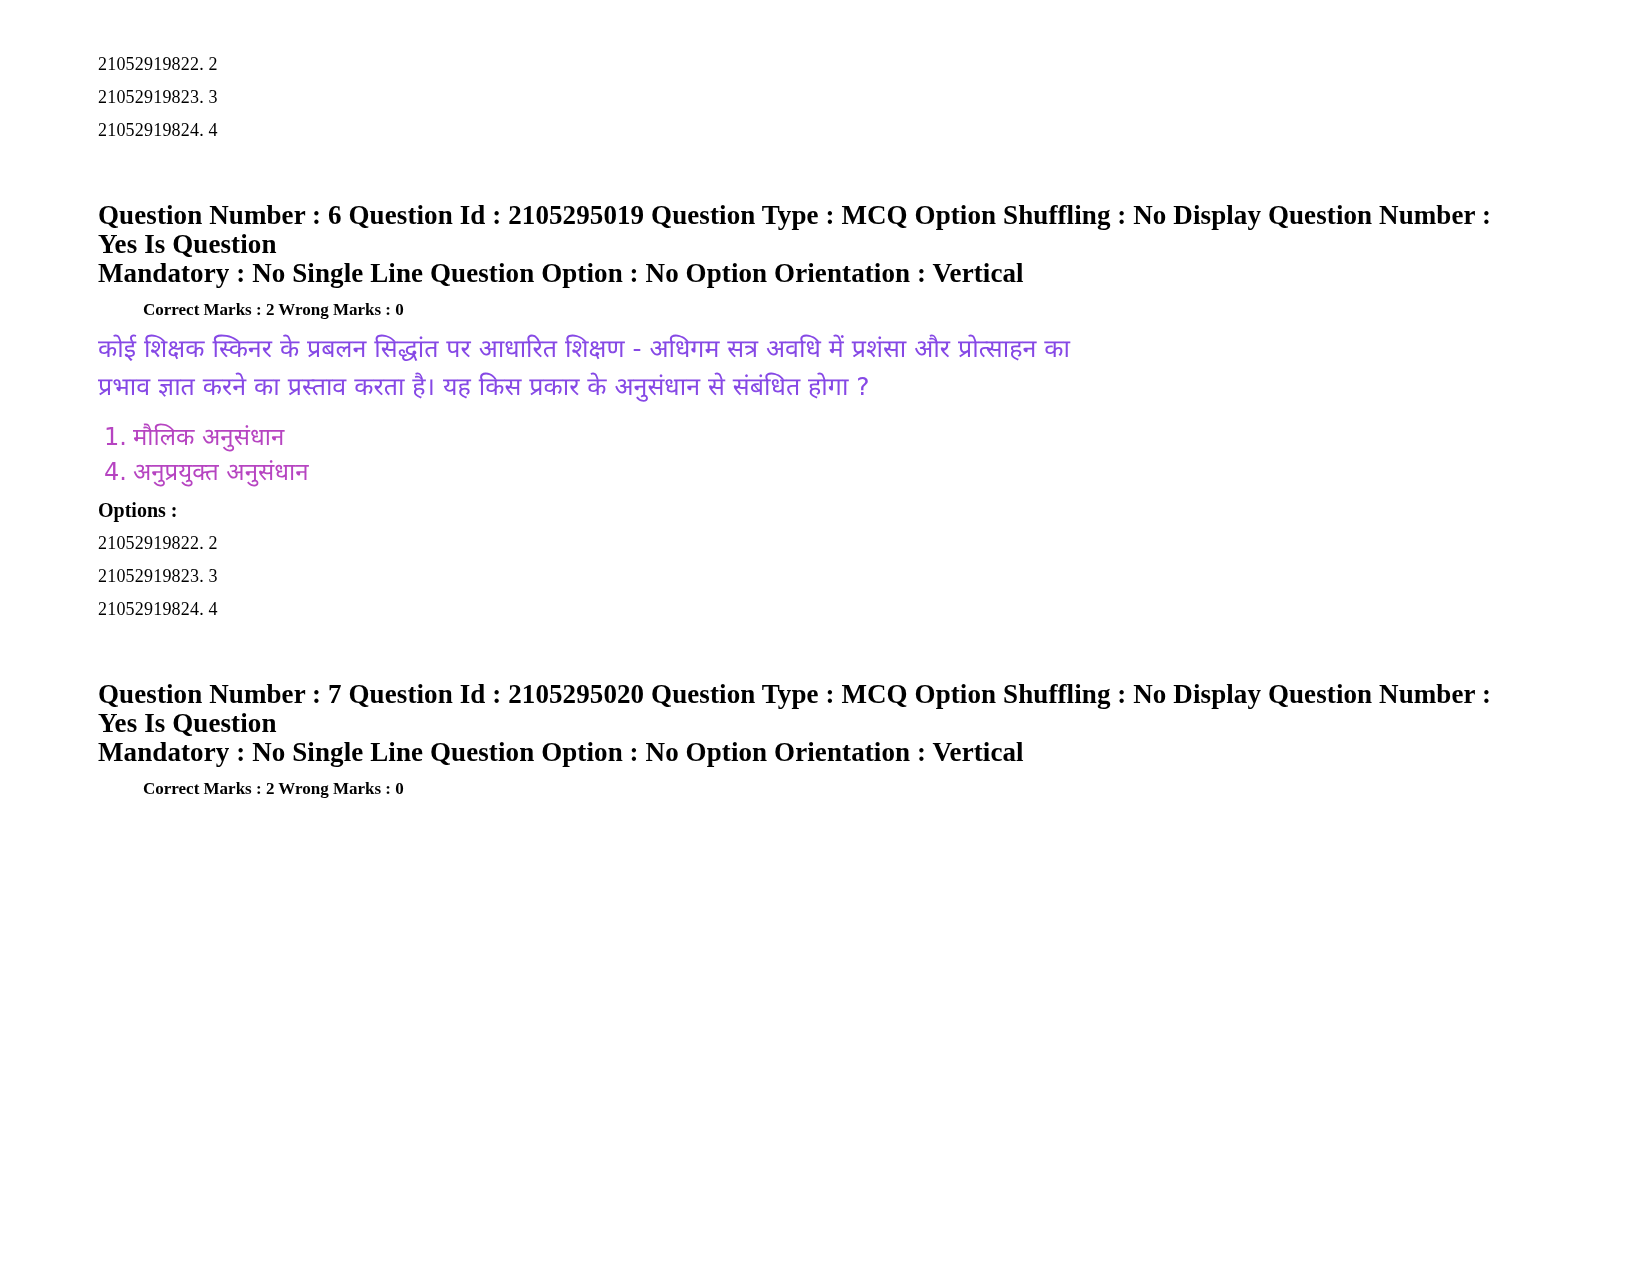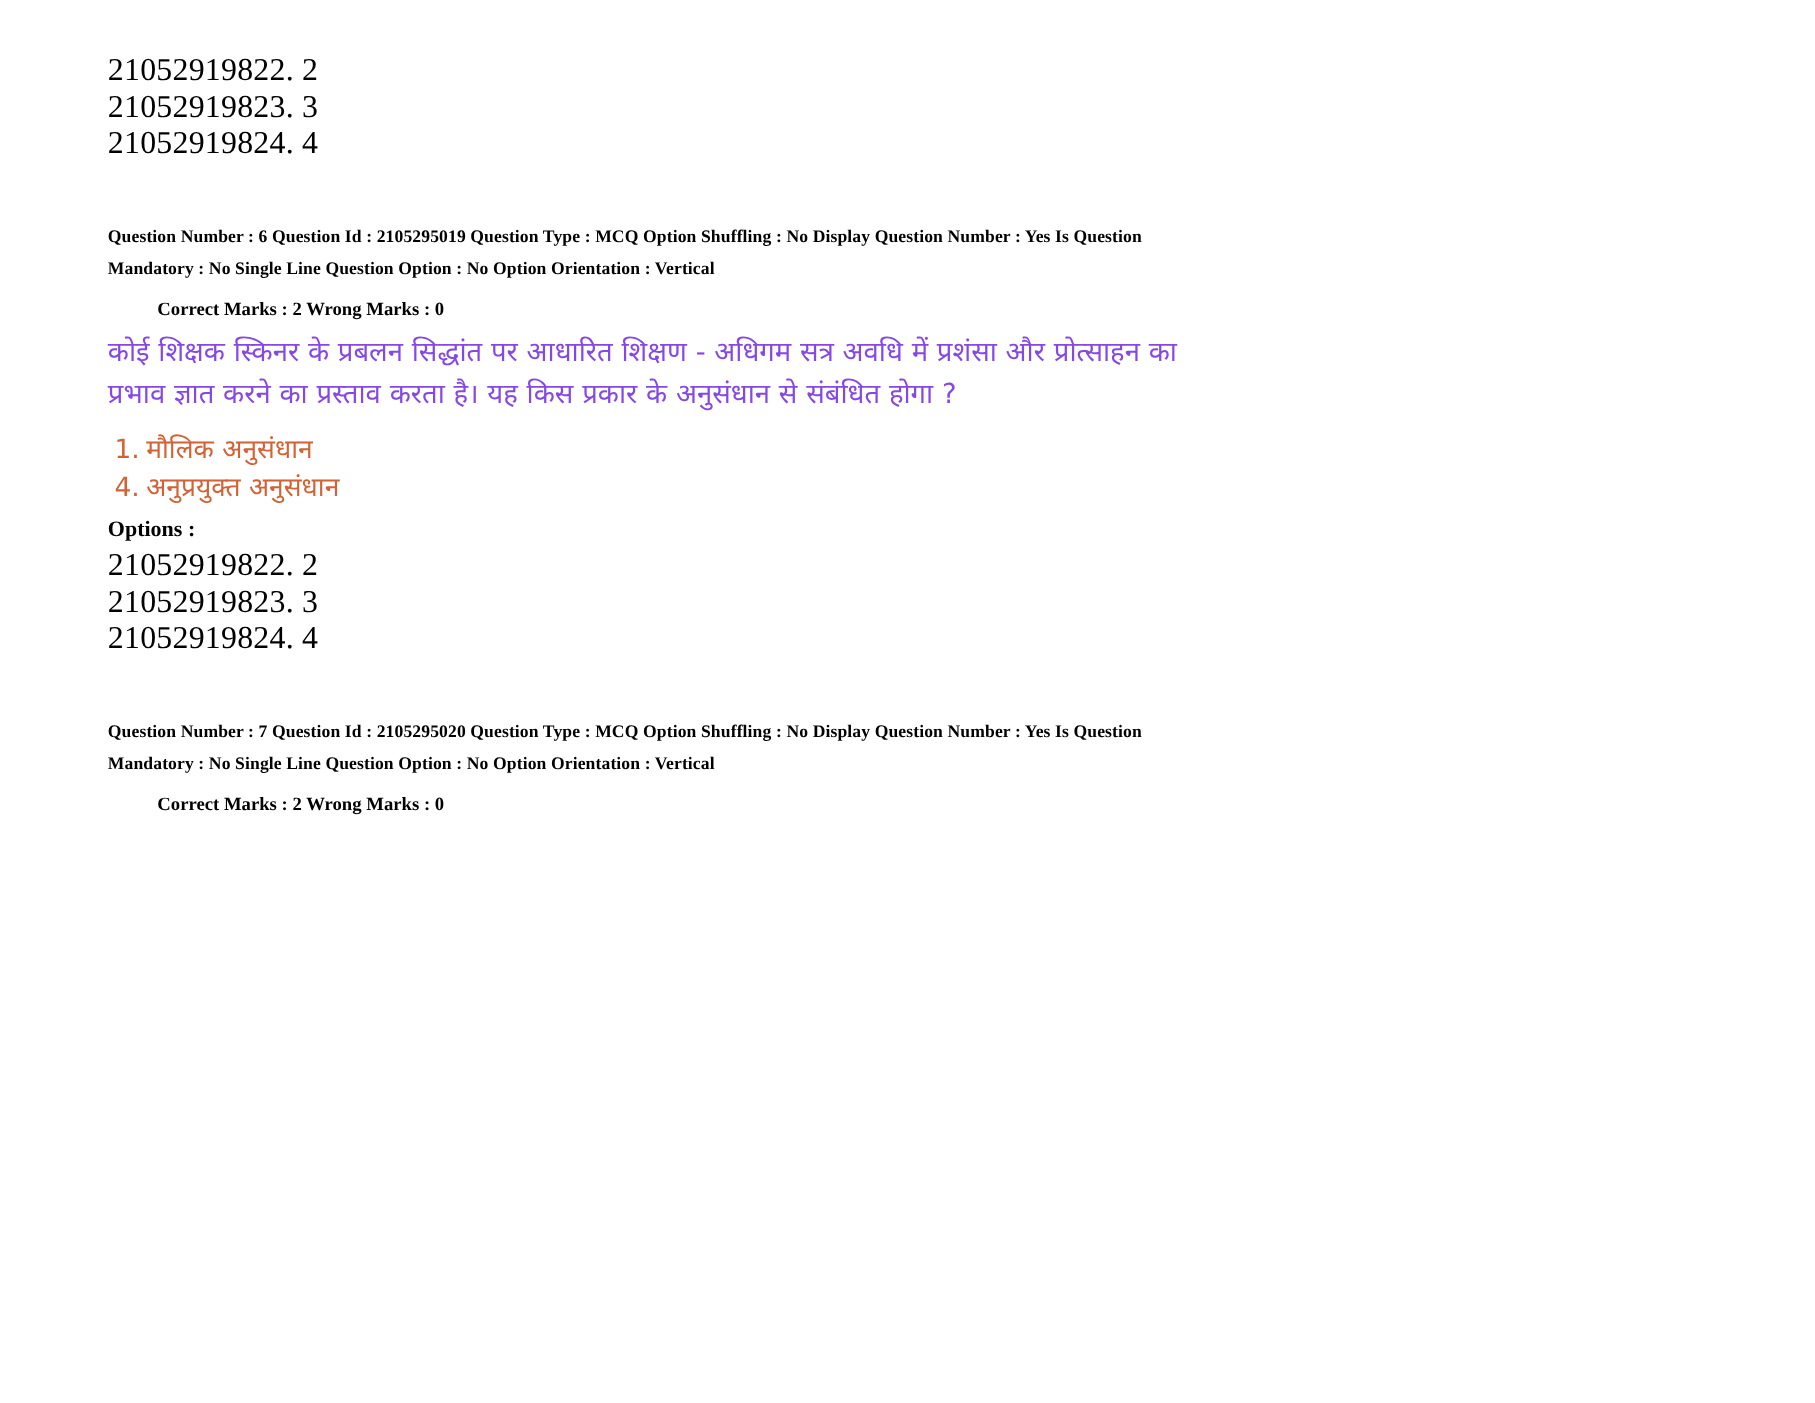--- a/index.html
+++ b/index.html
@@ -23,29 +23,29 @@
   }
   .content {
     position: absolute;
     left: 98px;
     top: 48px;
     width: 1420px;
   }
 
   
   .opt-id {
-    font-size: 29px;
+    font-size: 18px;
     line-height: 33px;
     letter-spacing: 0.2px;
     white-space: pre;
   }
 
   
   .qhead {
-    font-size: 16px;
+    font-size: 27px;
     font-weight: bold;
     line-height: 29px;
     letter-spacing: 0.1px;
   }
   .qhead .l2 { display: block; }
   .marks {
     font-size: 17px;
     font-weight: bold;
     line-height: 29px;
     margin-top: 7px;
@@ -64,21 +64,21 @@
     -webkit-font-smoothing: none;
   }
   .stem .sl { display: block; white-space: nowrap; }
 
   
   .choices {
     margin-top: 14px;
     font-family: "DejaVu Sans", sans-serif;
     font-size: 24px;
     line-height: 35px;
-    color: #c2410c;
+    color: #a21caf;
     opacity: 0.8;
     filter: blur(0.35px) contrast(1.06);
   }
   .choice {
     display: block;
     white-space: nowrap;
     padding-left: 6px;
   }
   .choice .num { margin-right: 6px; }
 

